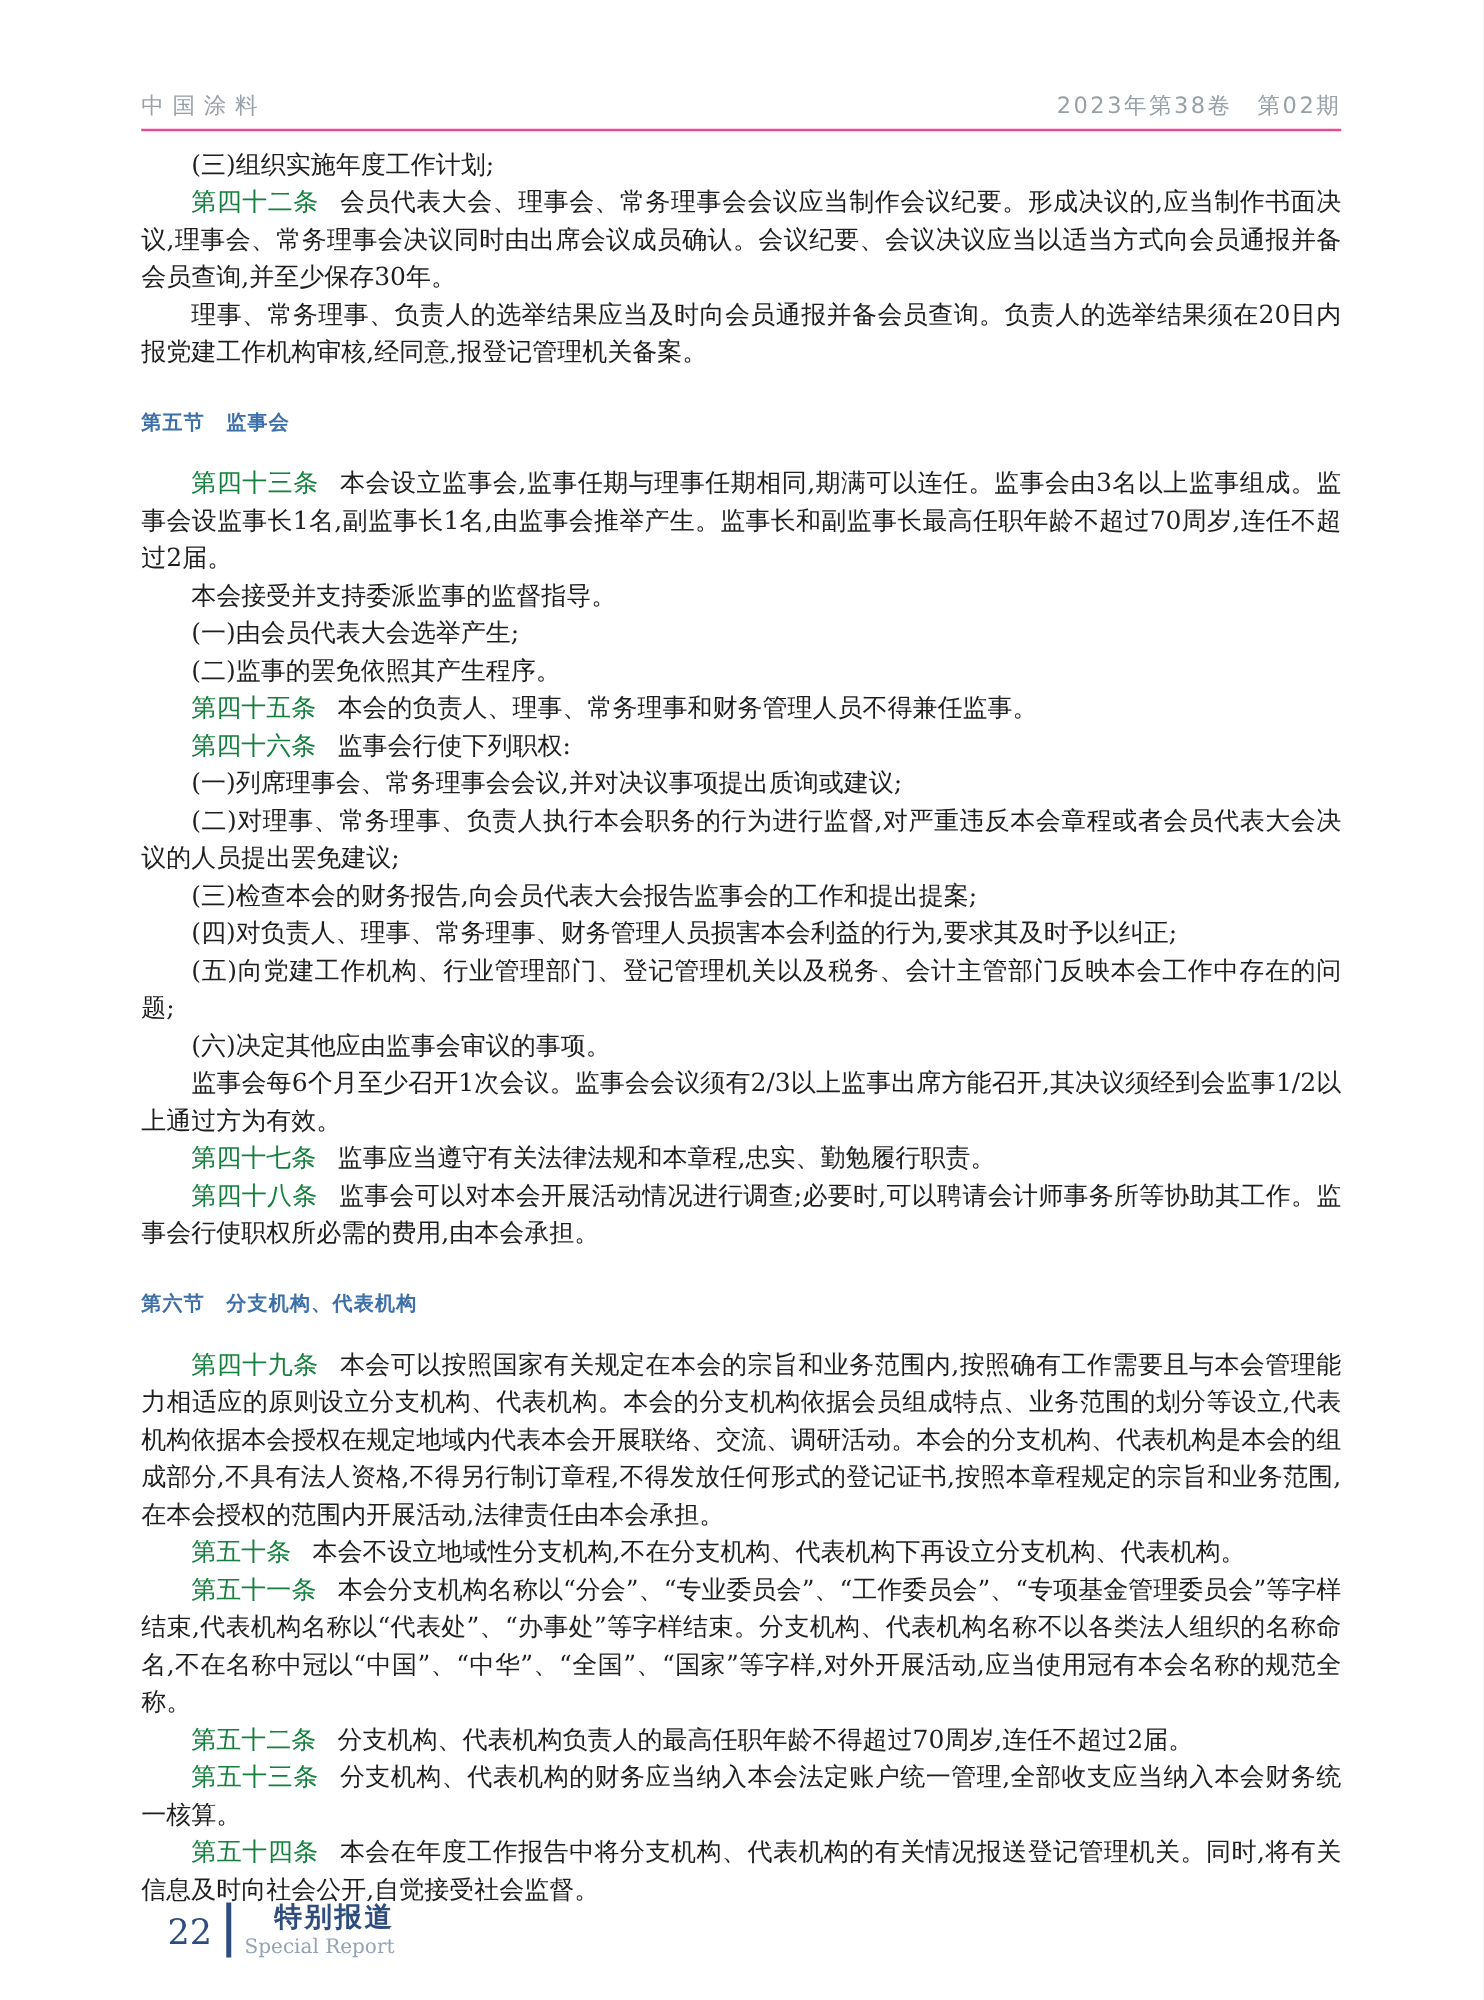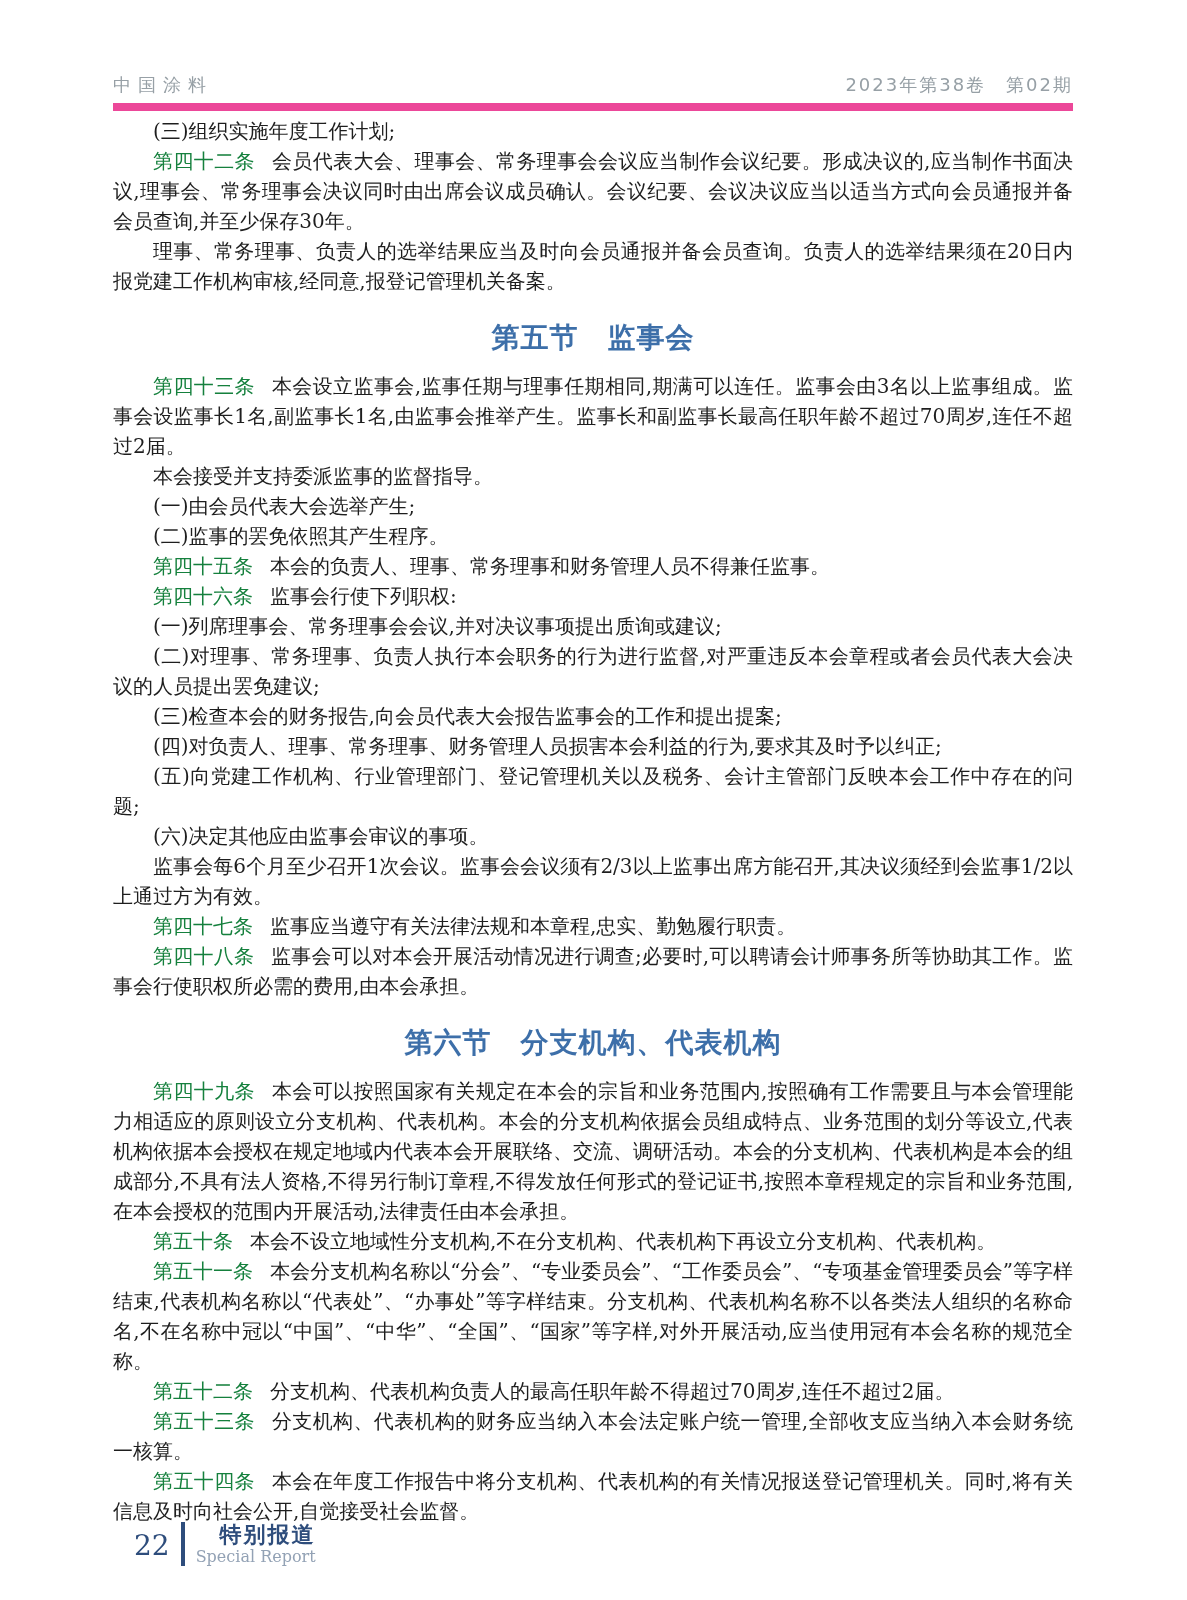--- a/index.html
+++ b/index.html
@@ -15,21 +15,21 @@
   
   .header {
     position: absolute;
     top: 76px;
     left: 113px;
     width: 960px;
     display: flex;
     justify-content: space-between;
     align-items: flex-end;
     padding-bottom: 9px;
-    border-bottom: 8px solid #ec4899;
+    border-bottom: 2px solid #ec4899;
     font-family: "DejaVu Sans", sans-serif;
     color: #97a0a6;
     font-size: 18px;
     line-height: 1;
   }
   .header .journal { letter-spacing: 7px; }
   .header .issue   { letter-spacing: 2px; text-align: center; }
 
   
   .content {
@@ -41,24 +41,24 @@
     line-height: 30px;
     text-align: justify;
     color: #1e1e1e;
   }
   .content p.para {
     margin: 0;
     text-indent: 2em;
   }
   .section-heading {
     font-family: "DejaVu Sans", sans-serif;
-    text-align: center;
+    text-align: left;
     text-indent: 0;
     color: #3d6fa9;
-    font-size: 28px;
+    font-size: 16px;
     font-weight: bold;
     letter-spacing: 1px;
     margin: 26px 0 17px 0;
     line-height: 32px;
   }
   .art-num {
     font-family: "DejaVu Sans", sans-serif;
     color: #15803d;
     margin-right: 0.85em;
   }

